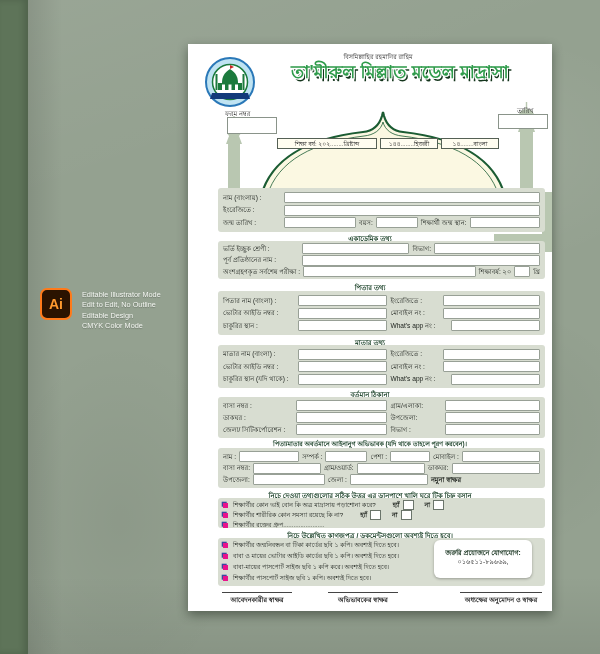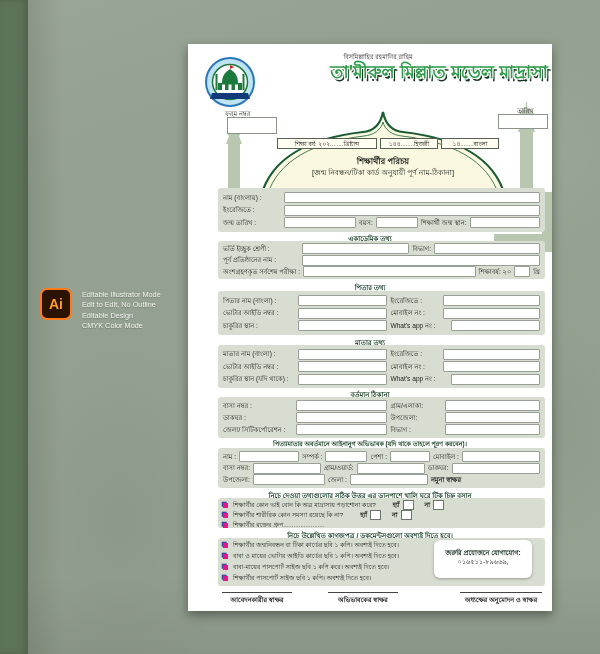--- a/index.html
+++ b/index.html
@@ -24,23 +24,23 @@
     display:flex;align-items:center;justify-content:center;box-sizing:border-box;}
   .ai-lines{position:absolute;left:82px;top:290px;color:#f4f6f2;font-size:7.3px;line-height:10.4px;
     text-shadow:0 1px 1px rgba(0,0,0,.25);}
 
   
   .paper{position:absolute;left:188px;top:44px;width:364px;height:567px;background:#ffffff;
     box-shadow:0 4px 10px rgba(15,25,15,.45);}
   .abs{position:absolute;}
 
   .bismillah{left:90px;top:8px;width:200px;text-align:center;font-size:6.4px;color:#333;}
-  .school-title{left:64px;top:15px;width:296px;text-align:right;font-size:17.5px;font-weight:800;
+  .school-title{left:64px;top:15px;width:296px;text-align:left;font-size:17.5px;font-weight:800;
     color:#2f9b4b;letter-spacing:.2px;
-    text-shadow:-1px -1px 0 #fff,1px -1px 0 #fff,-1px 1px 0 #fff,1px 1px 0 #fff,2.2px 2.6px 0 #14351c;}
+    text-shadow:-1px -1px 0 #fff,1px -1px 0 #fff,-1px 1px 0 #fff,1px 1px 0 #fff,2.2px 2.6px 0 #14351c;padding-left:39px;}
   .school-sub{left:64px;top:44px;width:296px;text-align:center;font-size:9.5px;font-weight:bold;color:#1c1c1c;}
 
   .tiny-lbl{font-size:6.6px;color:#222;}
   .frame-box{background:#fff;border:1px solid #8a948a;}
 
   
   .dome-wrap{left:70px;top:66px;width:250px;height:86px;}
   .dome-session{left:88px;top:94px;width:224px;display:flex;gap:3px;justify-content:center;}
   .sess{border:1px solid #556055;background:#fffdf0;font-size:6px;color:#222;
     height:11px;line-height:11px;text-align:center;white-space:nowrap;padding:0 2px;box-sizing:border-box;}
@@ -138,22 +138,20 @@
   <svg class="abs dome-wrap" viewBox="0 0 250 86">
     <path d="M3 86 C14 46 52 28 105 22 C115 21 121 16 124 6 L125 2 L126 6 C129 16 135 21 145 22 C198 28 236 46 247 86 Z" fill="#fbf8e2" stroke="#1b5c33" stroke-width="2.2"></path>
     <path d="M9 86 C20 50 56 32 106 26 C116 25 123 20 125 12 C127 20 134 25 144 26 C194 32 230 50 241 86" fill="none" stroke="#1b5c33" stroke-width="0.8"></path>
   </svg>
 
   <div class="abs dome-session">
     <div class="sess" style="width:100px;">শিক্ষা বর্ষ: ২০২........খ্রিষ্টাব্দ</div>
     <div class="sess" style="width:58px;">১৪৪........হিজরী</div>
     <div class="sess" style="width:58px;">১৪........বাংলা</div>
   </div>
-  <div class="abs identity-h">শিক্ষার্থীর পরিচয়</div>
-  <div class="abs identity-n">[জন্ম নিবন্ধন/টিকা কার্ড অনুযায়ী পূর্ণ নাম-ঠিকানা]</div>
 
   <div class="sec" style="top:144px;height:44px;">
     <div class="r">
       <span class="l" style="width:58px;">নাম (বাংলায়) :</span>
       <span class="i"></span>
     </div>
     <div class="r">
       <span class="l" style="width:58px;">ইংরেজিতে :</span>
       <span class="i"></span>
     </div>

